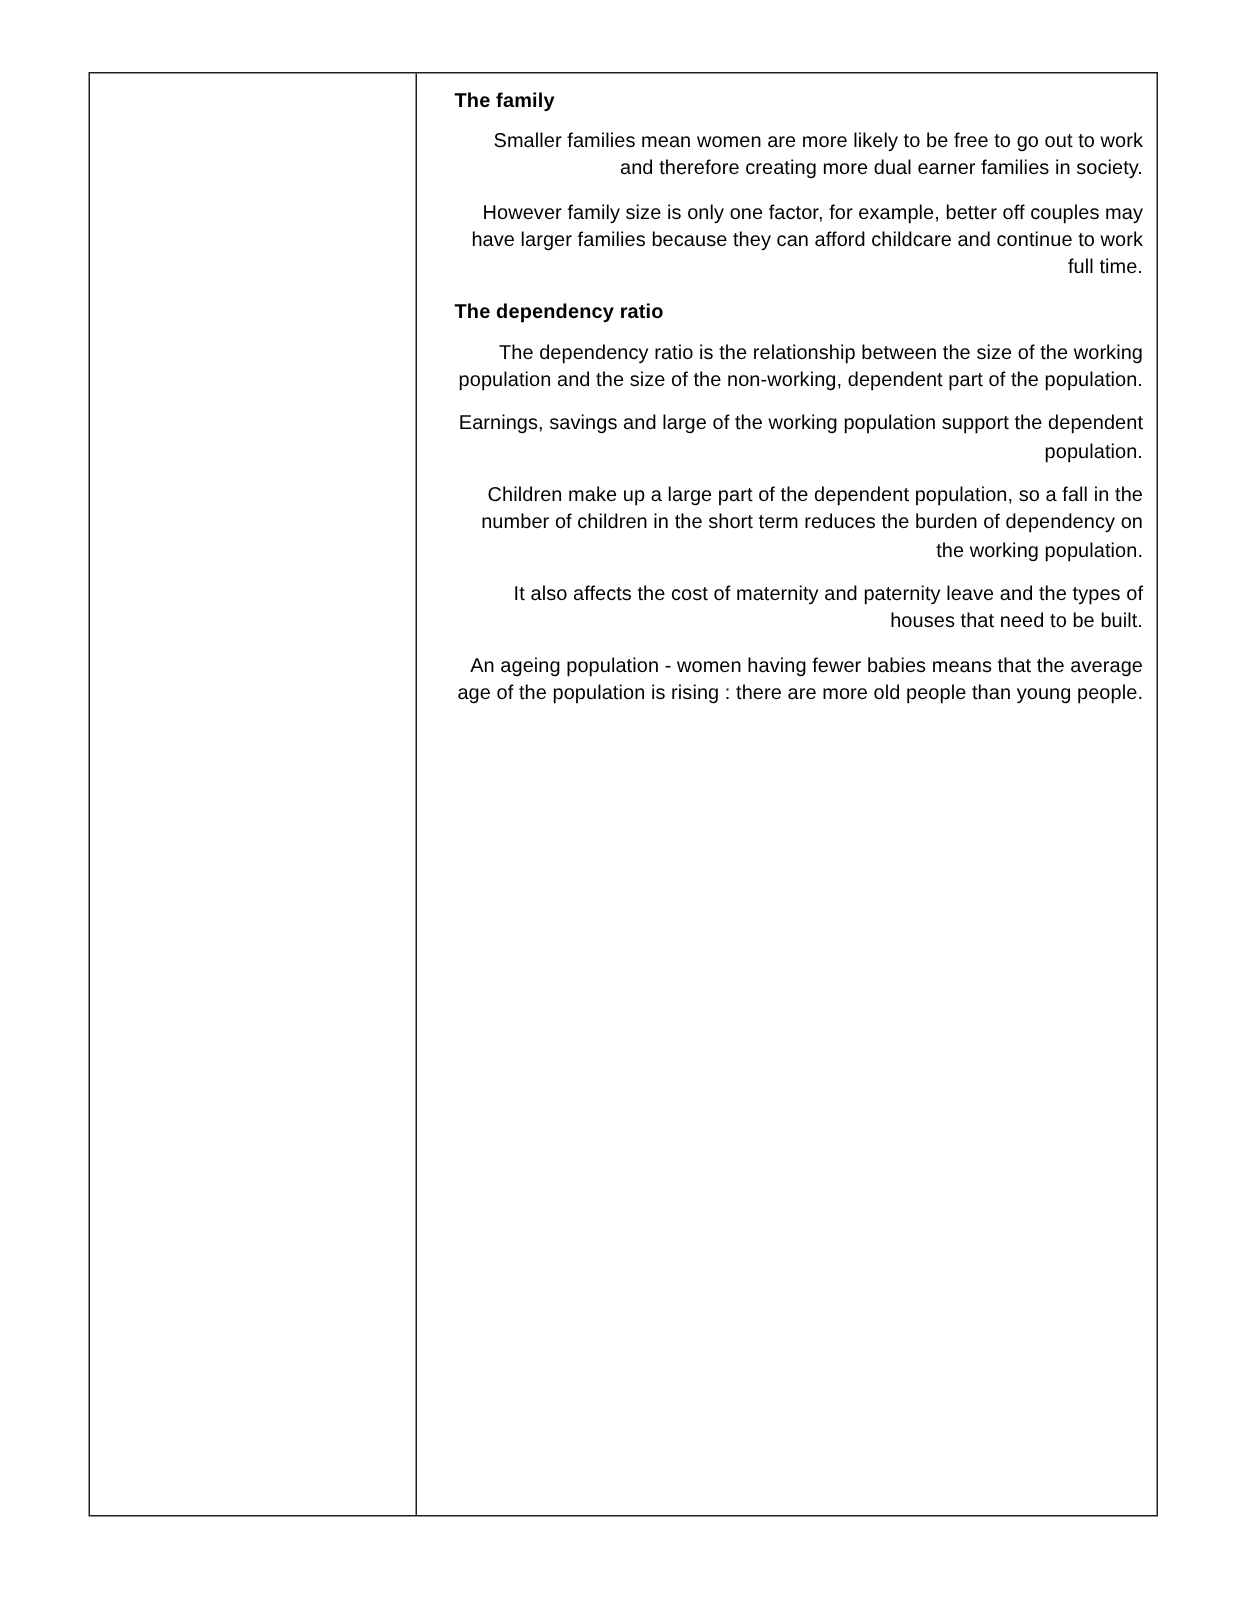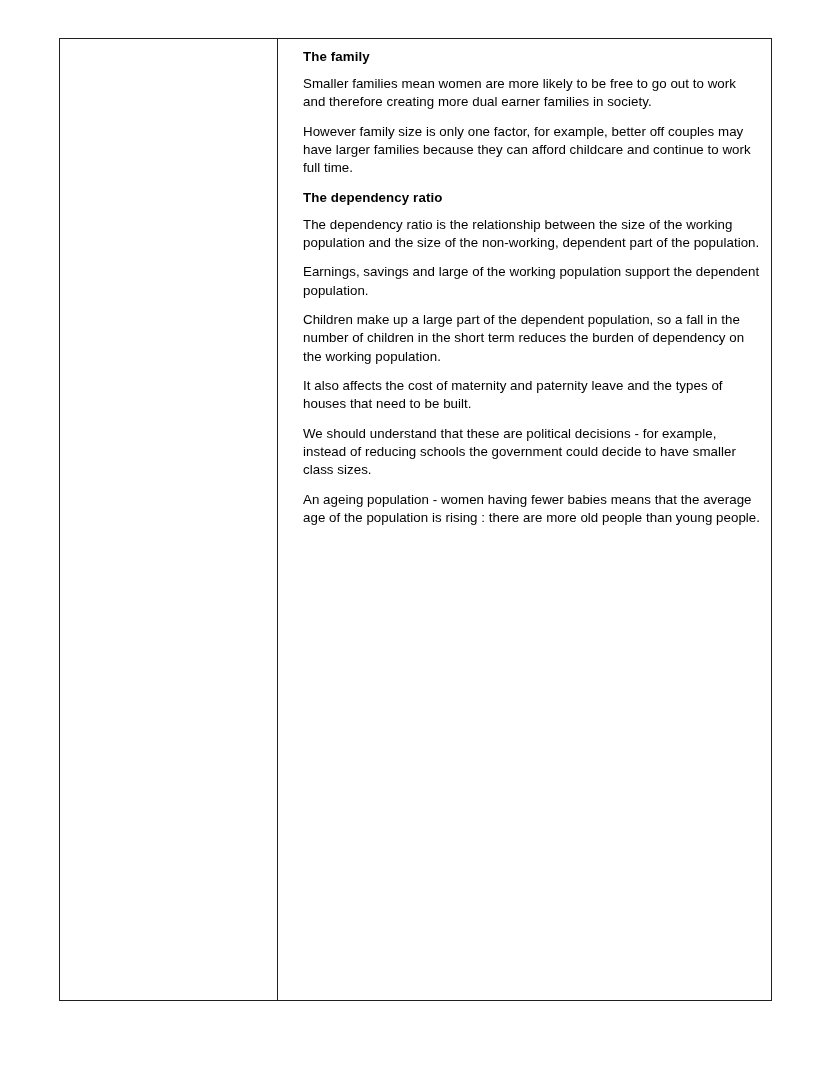--- a/index.html
+++ b/index.html
@@ -19,21 +19,21 @@
     position: absolute;
     left: 0;
     top: 0;
     width: 828px;
     height: 1071px;
     background: #ffffff;
   }
   .doc-table {
     position: absolute;
     left: 59px;
-    top: 38px;
+    top: 48px;
     width: 713px;
     height: 963px;
     border: 1px solid #231f20;
     box-sizing: border-box;
     display: flex;
     background: #ffffff;
   }
   .col-left {
     width: 218px;
     box-sizing: border-box;
@@ -50,20 +50,21 @@
     line-height: 1.35;
     margin: 0 0 9px 0;
     letter-spacing: 0.1px;
   }
   .para {
     font-size: 13.3px;
     font-weight: normal;
     line-height: 1.38;
     margin: 0 0 11px 0;
     letter-spacing: 0.05px;
+    text-align: right;
   }
   .para:last-child {
     margin-bottom: 0;
   }
   .gap-before-heading {
     margin-top: 6px;
   }
 </style>
 </head>
 <body>
@@ -75,17 +76,16 @@
     </div>
     <div class="col-right">
       <div class="heading">The family</div>
       <div class="para">Smaller families mean women are more likely to be free to go out to work and therefore creating more dual earner families in society.</div>
       <div class="para">However family size is only one factor, for example, better off couples may have larger families because they can afford childcare and continue to work full time.</div>
       <div class="heading gap-before-heading">The dependency ratio</div>
       <div class="para">The dependency ratio is the relationship between the size of the working population and the size of the non-working, dependent part of the population.</div>
       <div class="para">Earnings, savings and large of the working population support the dependent population.</div>
       <div class="para">Children make up a large part of the dependent population, so a fall in the number of children in the short term reduces the burden of dependency on the working population.</div>
       <div class="para">It also affects the cost of maternity and paternity leave and the types of houses that need to be built.</div>
-      <div class="para">We should understand that these are political decisions - for example, instead of reducing schools the government could decide to have smaller class sizes.</div>
       <div class="para">An ageing population - women having fewer babies means that the average age of the population is rising : there are more old people than young people.</div>
     </div>
   </div>
 </div>
 
 </body></html>

